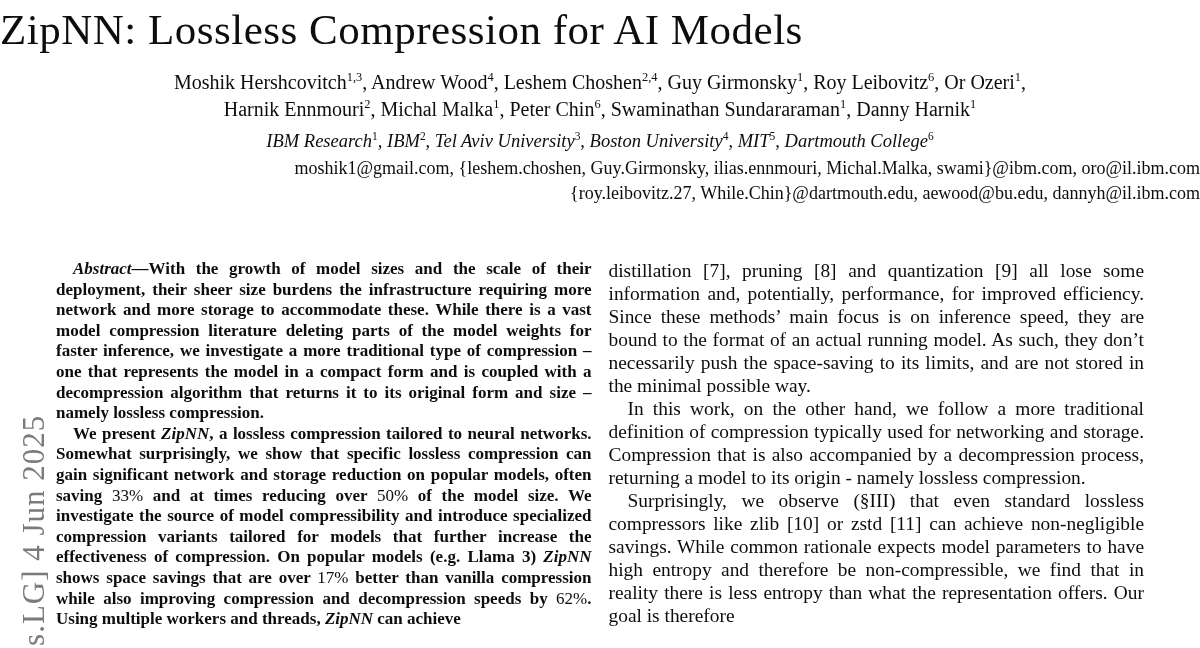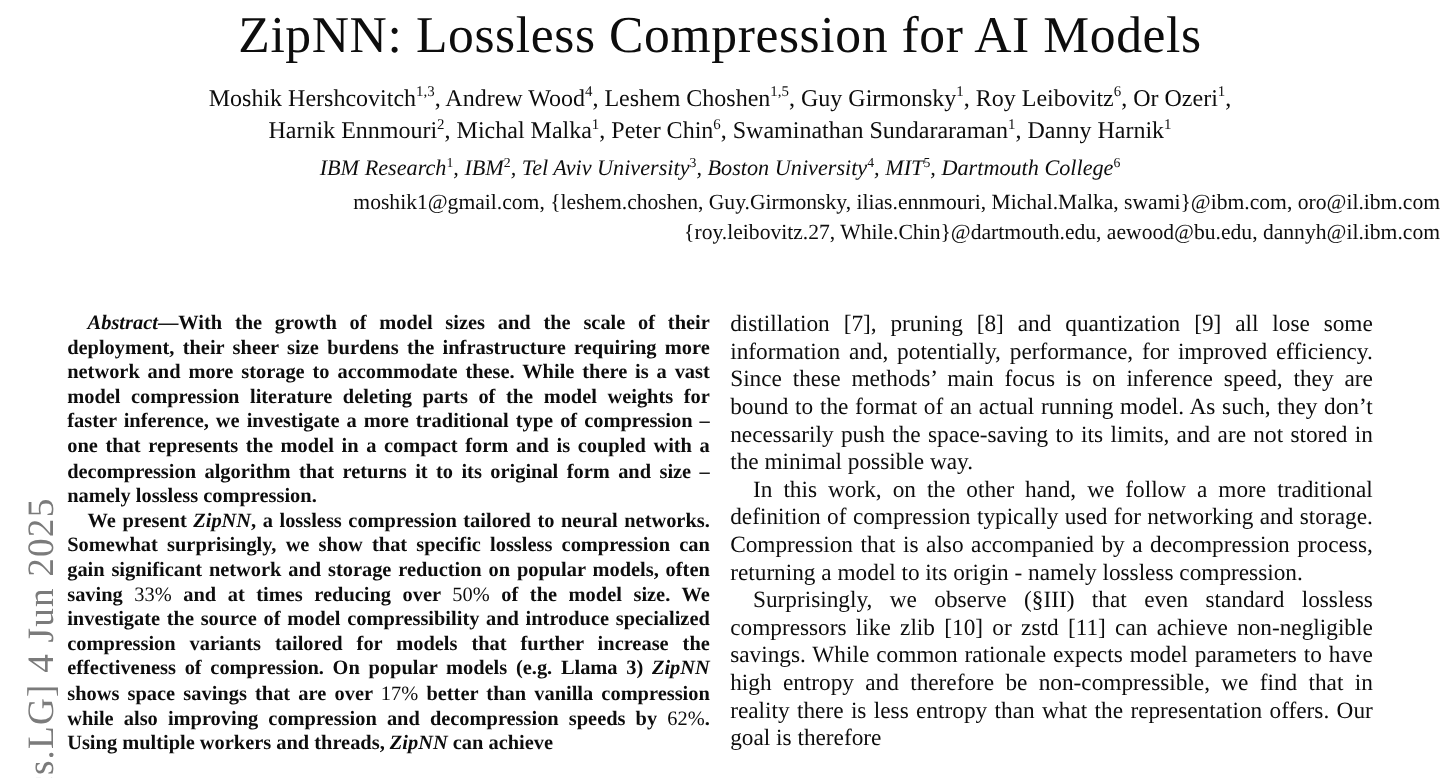--- a/index.html
+++ b/index.html
@@ -17,21 +17,20 @@
     left:16px; top:672px;
     transform:rotate(-90deg);
     transform-origin:0 0;
     font-size:31px;
     letter-spacing:1px;
     color:#7b7b7b;
     white-space:nowrap;
   }
   .title {
     padding-top:5px;
-    text-align:center;
     font-size:43px;
     font-weight:400;
     letter-spacing:0.5px;
   }
   .authors {
     margin-top:15px;
     text-align:center;
     font-size:20px;
     line-height:27px;
   }
@@ -77,21 +76,21 @@
 </head>
 <body>
 
 <div class="page">
 
   <div class="watermark">[cs.LG]  4 Jun 2025</div>
 
   <h1 class="title">ZipNN: Lossless Compression for AI Models</h1>
 
   <div class="authors">
-    <div><span>Moshik Hershcovitch</span><sup>1,3</sup><span>, </span><span>Andrew Wood</span><sup>4</sup><span>, </span><span>Leshem Choshen</span><sup>1,5</sup><span>, </span><span>Guy Girmonsky</span><sup>1</sup><span>, </span><span>Roy Leibovitz</span><sup>6</sup><span>, </span><span>Or Ozeri</span><sup>1</sup><span>,</span></div>
+    <div><span>Moshik Hershcovitch</span><sup>1,3</sup><span>, </span><span>Andrew Wood</span><sup>4</sup><span>, </span><span>Leshem Choshen</span><sup>2,4</sup><span>, </span><span>Guy Girmonsky</span><sup>1</sup><span>, </span><span>Roy Leibovitz</span><sup>6</sup><span>, </span><span>Or Ozeri</span><sup>1</sup><span>,</span></div>
     <div><span>Harnik Ennmouri</span><sup>2</sup><span>, </span><span>Michal Malka</span><sup>1</sup><span>, </span><span>Peter Chin</span><sup>6</sup><span>, </span><span>Swaminathan Sundararaman</span><sup>1</sup><span>, </span><span>Danny Harnik</span><sup>1</sup></div>
   </div>
 
   <div class="affiliations"><span>IBM Research</span><sup>1</sup><span>, </span><span>IBM</span><sup>2</sup><span>, </span><span>Tel Aviv University</span><sup>3</sup><span>, </span><span>Boston University</span><sup>4</sup><span>, </span><span>MIT</span><sup>5</sup><span>, </span><span>Dartmouth College</span><sup>6</sup></div>
 
   <div class="emails">
     <div>moshik1@gmail.com, {leshem.choshen, Guy.Girmonsky, ilias.ennmouri, Michal.Malka, swami}@ibm.com, oro@il.ibm.com</div>
     <div>{roy.leibovitz.27, While.Chin}@dartmouth.edu, aewood@bu.edu, dannyh@il.ibm.com</div>
   </div>
 

